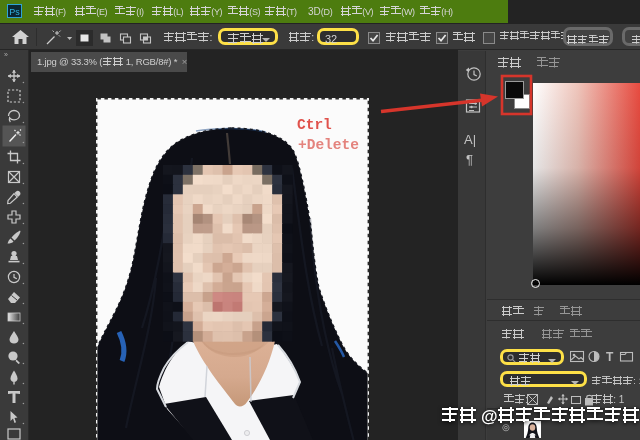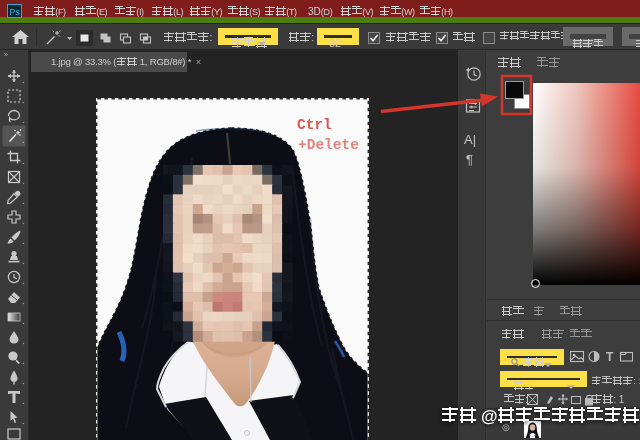--- a/index.html
+++ b/index.html
@@ -1,29 +1,29 @@
 <!DOCTYPE html>
 <html><head><meta charset="utf-8">
 <style>
 *{margin:0;padding:0;box-sizing:border-box}
 html,body{width:640px;height:440px;overflow:hidden;background:#232323;font-family:"Liberation Sans",sans-serif;-webkit-font-smoothing:antialiased}
 #app{position:relative;width:640px;height:440px}
 i.z,i.za,i.zb{display:inline-block;width:1em;height:1em;margin:0 0.055em;vertical-align:-0.13em}
 i.z{background:linear-gradient(currentColor,currentColor) 50% 0/10% 96% no-repeat,linear-gradient(currentColor,currentColor) 0 10%/100% 11% no-repeat,linear-gradient(currentColor,currentColor) 4% 48%/92% 11% no-repeat,linear-gradient(currentColor,currentColor) 8% 86%/84% 11% no-repeat}
 i.za{background:linear-gradient(currentColor,currentColor) 12% 0/10% 100% no-repeat,linear-gradient(currentColor,currentColor) 82% 0/10% 100% no-repeat,linear-gradient(currentColor,currentColor) 0 14%/100% 11% no-repeat,linear-gradient(currentColor,currentColor) 12% 55%/76% 11% no-repeat,linear-gradient(currentColor,currentColor) 0 88%/100% 11% no-repeat}
 i.zb{background:linear-gradient(currentColor,currentColor) 46% 8%/10% 84% no-repeat,linear-gradient(currentColor,currentColor) 0 22%/100% 11% no-repeat,linear-gradient(currentColor,currentColor) 0 78%/100% 11% no-repeat,linear-gradient(currentColor,currentColor) 8% 0/84% 10% no-repeat}
-.menubar{position:absolute;left:0;top:0;width:640px;height:23px;background:#7f1d1d;border-bottom:6px solid #4d7c0f;color:#d5d5d5;font-size:11px}
+.menubar{position:absolute;left:0;top:0;width:508px;height:23px;background:#4d7c0f;border-bottom:6px solid #4d7c0f;color:#d5d5d5;font-size:11px}
 .menubar span.m{position:absolute;top:6px;font-size:10px}
 .menubar span.m b{font-weight:normal;font-size:9px;letter-spacing:-0.3px}
 .optbar{position:absolute;left:0;top:24px;width:640px;height:26px;background:#3a3a3a;border-bottom:1px solid #262626;color:#cccccc;font-size:11px}
 .optbar .lbl{position:absolute;top:7px;font-size:10.5px}
-.box{position:absolute;background:#2e2e2e;border:7px solid #fde047;border-radius:0;color:#d0d0d0;font-size:11px}
+.box{position:absolute;background:#2e2e2e;border:3px solid #fde047;border-radius:7px;color:#d0d0d0;font-size:11px}
 .toolbar{position:absolute;left:0;top:50px;width:29px;height:390px;background:#3a3a3a;border-right:1px solid #2a2a2a}
 .canvas{position:absolute;left:30px;top:50px;width:427px;height:390px;background:#232323}
-.tab{position:absolute;left:1px;top:2px;width:156px;height:20px;background:#4a4a4a;color:#cfcfcf;font-size:9.5px;line-height:20px;padding-left:20px;white-space:nowrap;letter-spacing:-0.2px}
+.tab{position:absolute;left:1px;top:2px;width:156px;height:20px;background:#4a4a4a;color:#cfcfcf;font-size:9.5px;line-height:20px;padding-left:6px;white-space:nowrap;letter-spacing:-0.2px}
 .dock{position:absolute;left:458px;top:50px;width:182px;height:390px;background:#3d3d3d}
 .strip{position:absolute;left:0;top:1px;width:28px;height:389px;background:#383838;border-right:1px solid #2e2e2e}
 .dim{color:#969696}
 .wm i.z{background:linear-gradient(currentColor,currentColor) 50% 0/13% 96% no-repeat,linear-gradient(currentColor,currentColor) 0 8%/100% 14% no-repeat,linear-gradient(currentColor,currentColor) 4% 46%/92% 14% no-repeat,linear-gradient(currentColor,currentColor) 8% 84%/84% 14% no-repeat}
 .wm i.za{background:linear-gradient(currentColor,currentColor) 10% 0/13% 100% no-repeat,linear-gradient(currentColor,currentColor) 80% 0/13% 100% no-repeat,linear-gradient(currentColor,currentColor) 0 12%/100% 14% no-repeat,linear-gradient(currentColor,currentColor) 12% 53%/76% 14% no-repeat,linear-gradient(currentColor,currentColor) 0 86%/100% 14% no-repeat}
 .wm i.zb{background:linear-gradient(currentColor,currentColor) 46% 8%/13% 84% no-repeat,linear-gradient(currentColor,currentColor) 0 20%/100% 14% no-repeat,linear-gradient(currentColor,currentColor) 0 76%/100% 14% no-repeat,linear-gradient(currentColor,currentColor) 8% 0/84% 13% no-repeat}
 .lt{color:#cbcbcb}
 .ptab{font-size:10.5px;position:absolute;top:6px}
 </style></head>
 <body>

